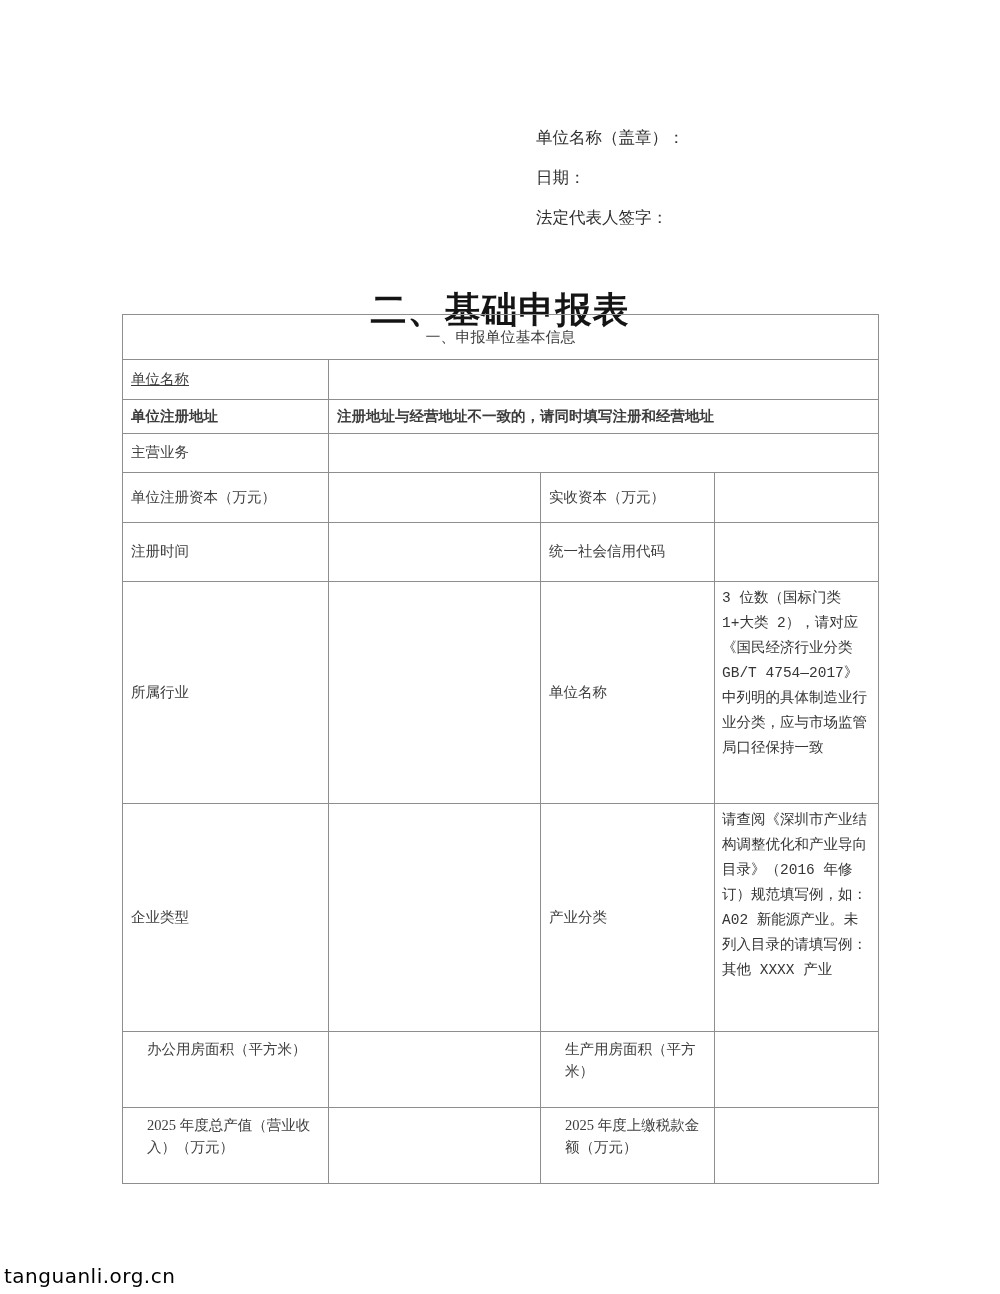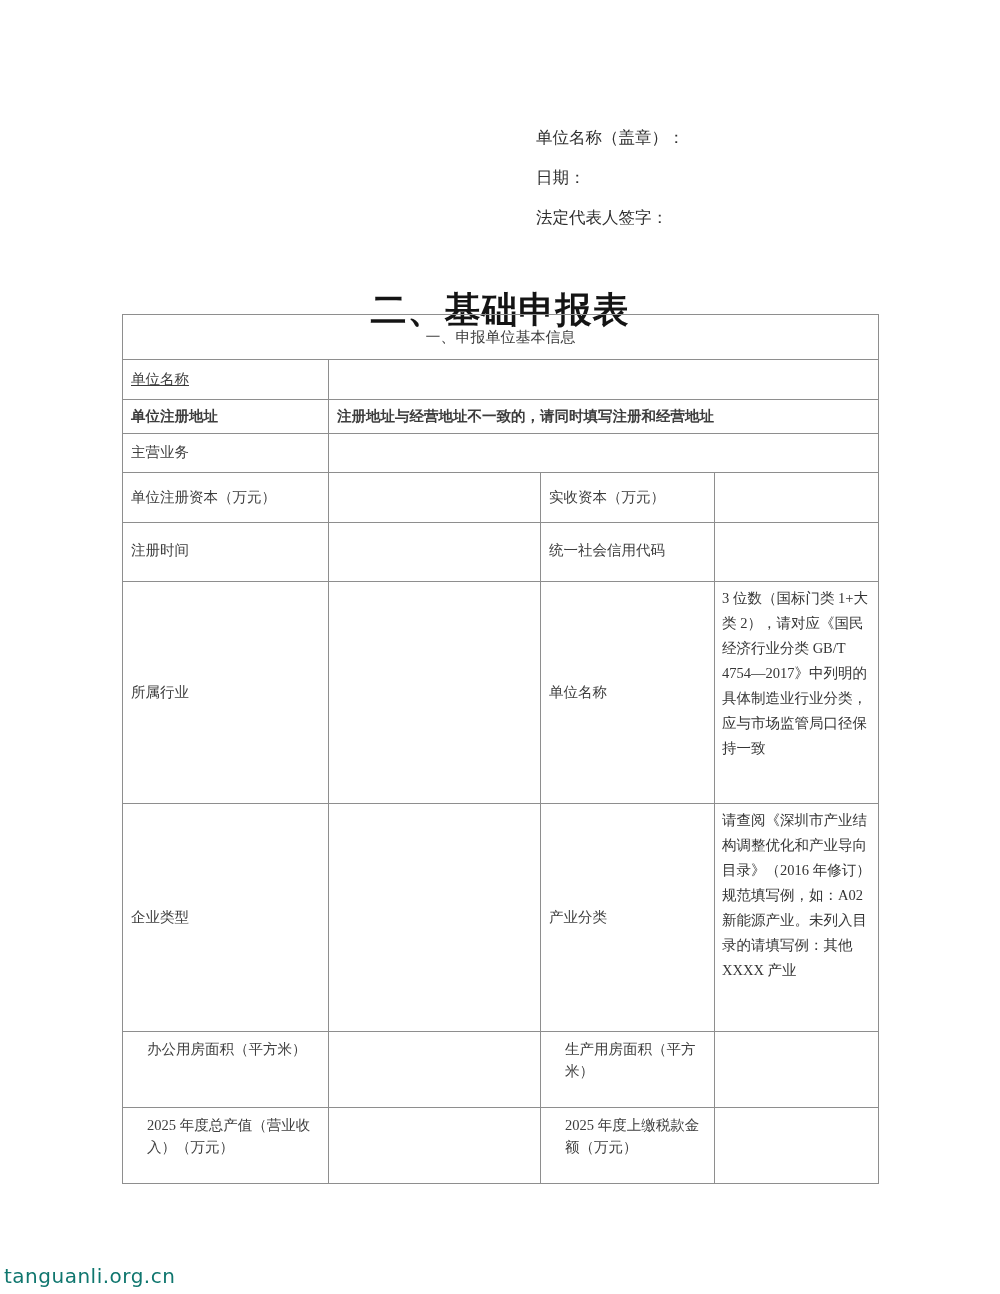--- a/index.html
+++ b/index.html
@@ -78,50 +78,51 @@
     font-size: 15px;
     height: 44px;
     vertical-align: middle;
   }
   .hdr-row .cell-pad { padding: 0; }
 
   .r-name   { height: 40px; text-decoration: underline; }
   .r-addr   { height: 34px; font-weight: bold; }
   .r-biz    { height: 39px; }
   .r-cap    { height: 50px; }
-  .r-time   { height: 59px; font-family: Liberation Mono, monospace; }
+  .r-time   { height: 59px; }
   .r-ind    { height: 222px; }
   .r-cls    { height: 228px; }
   .r-area   { height: 76px; }
   .r-value  { height: 76px; }
 
   
   .note-text {
     font-size: 14.5px;
     line-height: 1.72;
     color: #353535;
     padding: 4px 6px 4px 7px;
     display: block;
   }
   
   td.note-cell {
     vertical-align: top;
     overflow: hidden;
     position: relative;
+    font-family: Liberation Mono, monospace;
   }
 
   
   .watermark {
     position: absolute;
     left: 4px;
     bottom: 6px;
     font-family: "DejaVu Sans", sans-serif;
     font-size: 20px;
     letter-spacing: 0.5px;
-    color: #0f766e;
+    color: #000000;
     user-select: none;
   }
 </style>
 </head>
 <body>
 
 <div class="sig-block">
   <div class="sig-line">单位名称（盖章）：</div>
   <div class="sig-line">日期：</div>
   <div class="sig-line">法定代表人签字：</div>

